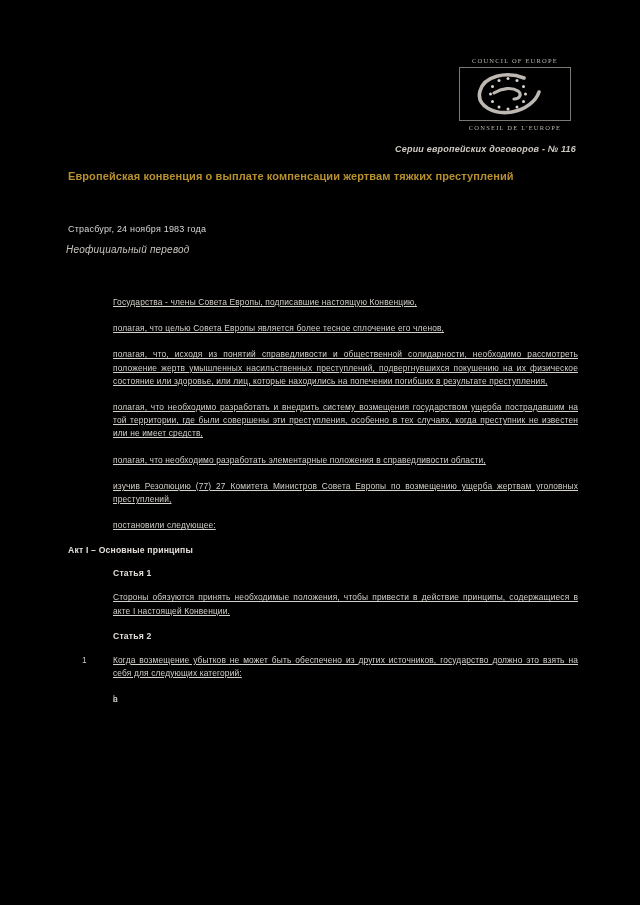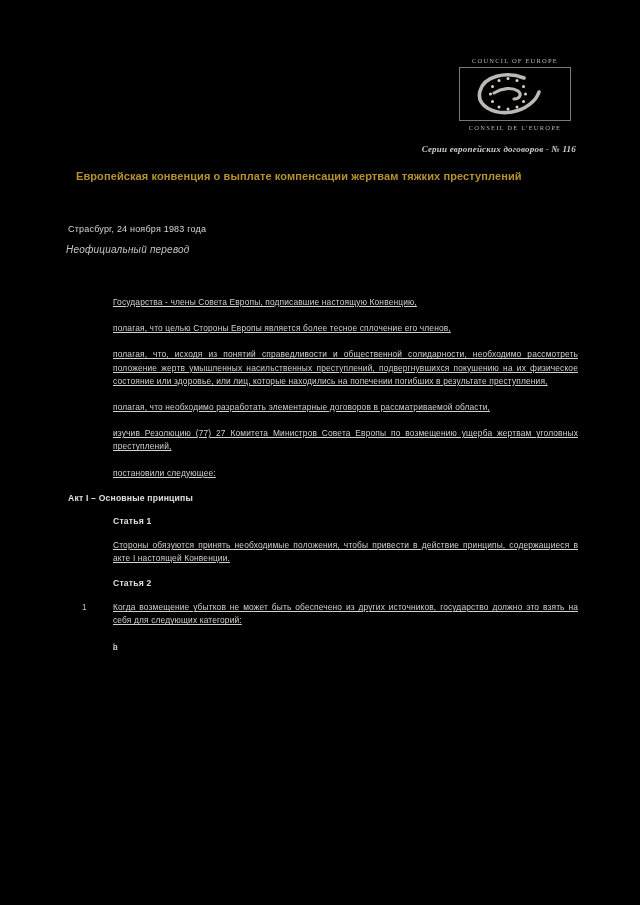--- a/index.html
+++ b/index.html
@@ -55,35 +55,33 @@
     position: absolute;
     top: 144px;
     left: 0;
     width: 576px;
     text-align: right;
     font-size: 9px;
     font-weight: bold;
     font-style: italic;
     color: #cfcac4;
     letter-spacing: 0.2px;
-    font-family: Liberation Serif, serif;
   }
 
   
   .doc-title {
     position: absolute;
     top: 168px;
     left: 68px;
     width: 470px;
     font-size: 11px;
     font-weight: bold;
     color: #b8912f;
     line-height: 16px;
     letter-spacing: 0.1px;
-    margin-left: 8px;
   }
 
   .doc-place {
     position: absolute;
     top: 224px;
     left: 68px;
     font-size: 9px;
     color: #d6d6d6;
     letter-spacing: 0.2px;
   }
@@ -187,23 +185,24 @@
 
   <div class="doc-title">Европейская конвенция о выплате компенсации жертвам тяжких преступлений</div>
 
   <div class="doc-place">Страсбург, 24 ноября 1983 года</div>
 
   <div class="doc-note">Неофициальный перевод</div>
 
   <div class="body-area">
 
     <p class="para">Государства - члены Совета Европы, подписавшие настоящую Конвенцию,</p>
-    <p class="para">полагая, что целью Стороны Европы является более тесное сплочение его членов,</p>
+    <p class="para">полагая, что целью Совета Европы является более тесное сплочение его членов,</p>
     <p class="para">полагая, что, исходя из понятий справедливости и общественной солидарности, необходимо рассмотреть положение жертв умышленных насильственных преступлений, подвергнувшихся покушению на их физическое состояние или здоровье, или лиц, которые находились на попечении погибших в результате преступления,</p>
-    <p class="para">полагая, что необходимо разработать элементарные договоров в рассматриваемой области,</p>
+    <p class="para">полагая, что необходимо разработать и внедрить систему возмещения государством ущерба пострадавшим на той территории, где были совершены эти преступления, особенно в тех случаях, когда преступник не известен или не имеет средств,</p>
+    <p class="para">полагая, что необходимо разработать элементарные положения в справедливости области,</p>
     <p class="para">изучив Резолюцию (77) 27 Комитета Министров Совета Европы по возмещению ущерба жертвам уголовных преступлений,</p>
     <p class="para">постановили следующее:</p>
 
     <div class="heading-act">Акт I – Основные принципы</div>
 
     <div class="heading-article">Статья 1</div>
 
     <p class="para">Стороны обязуются принять необходимые положения, чтобы привести в действие принципы, содержащиеся в акте I настоящей Конвенции.</p>
 
     <div class="heading-article">Статья 2</div>

